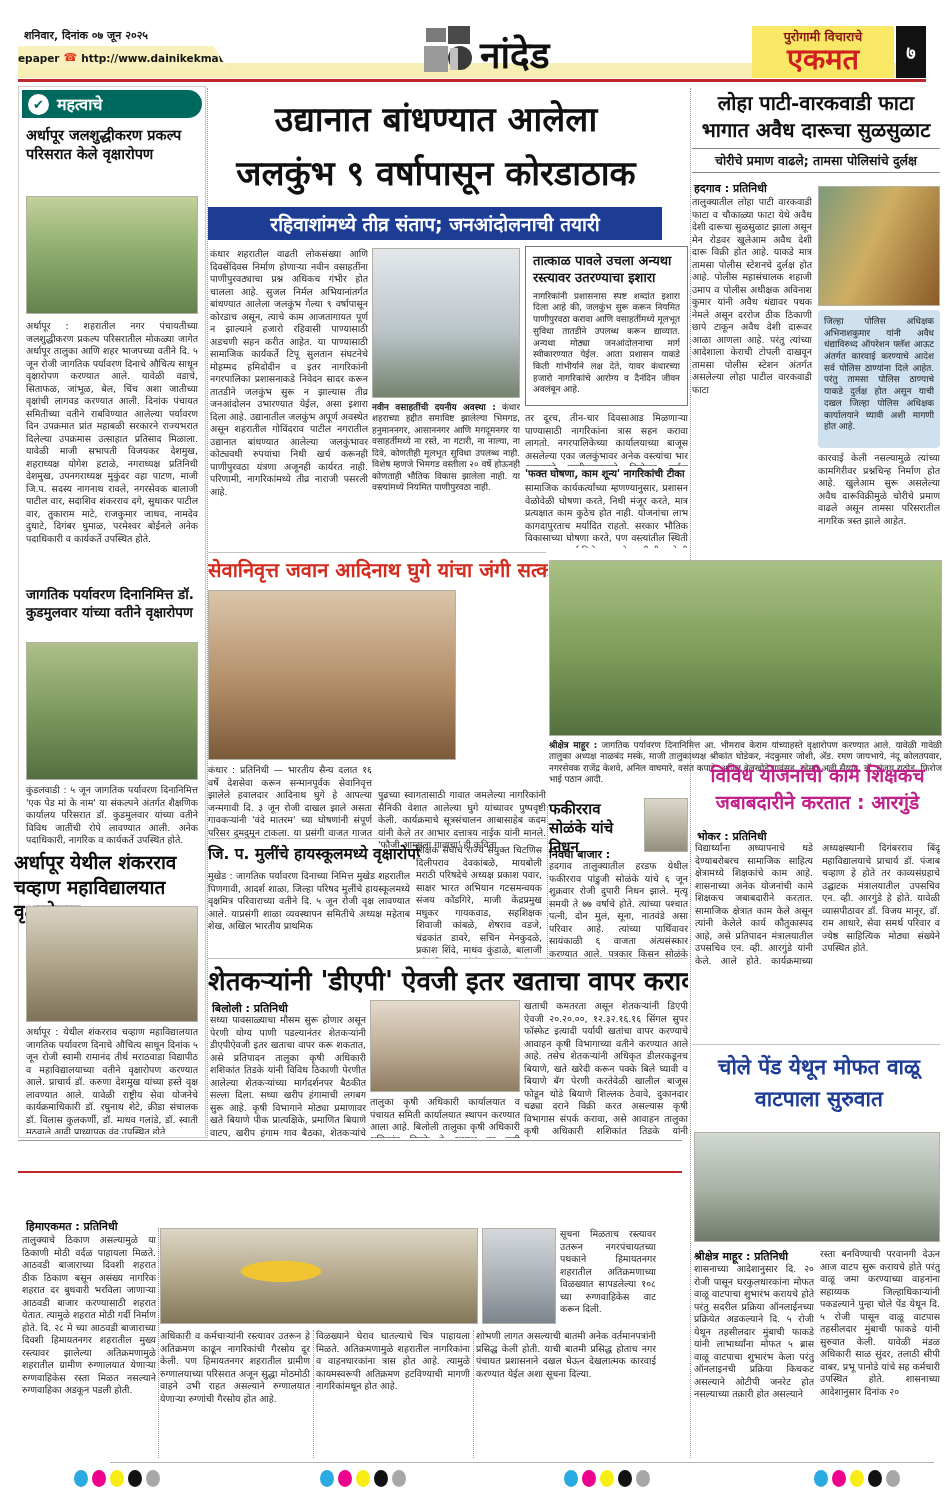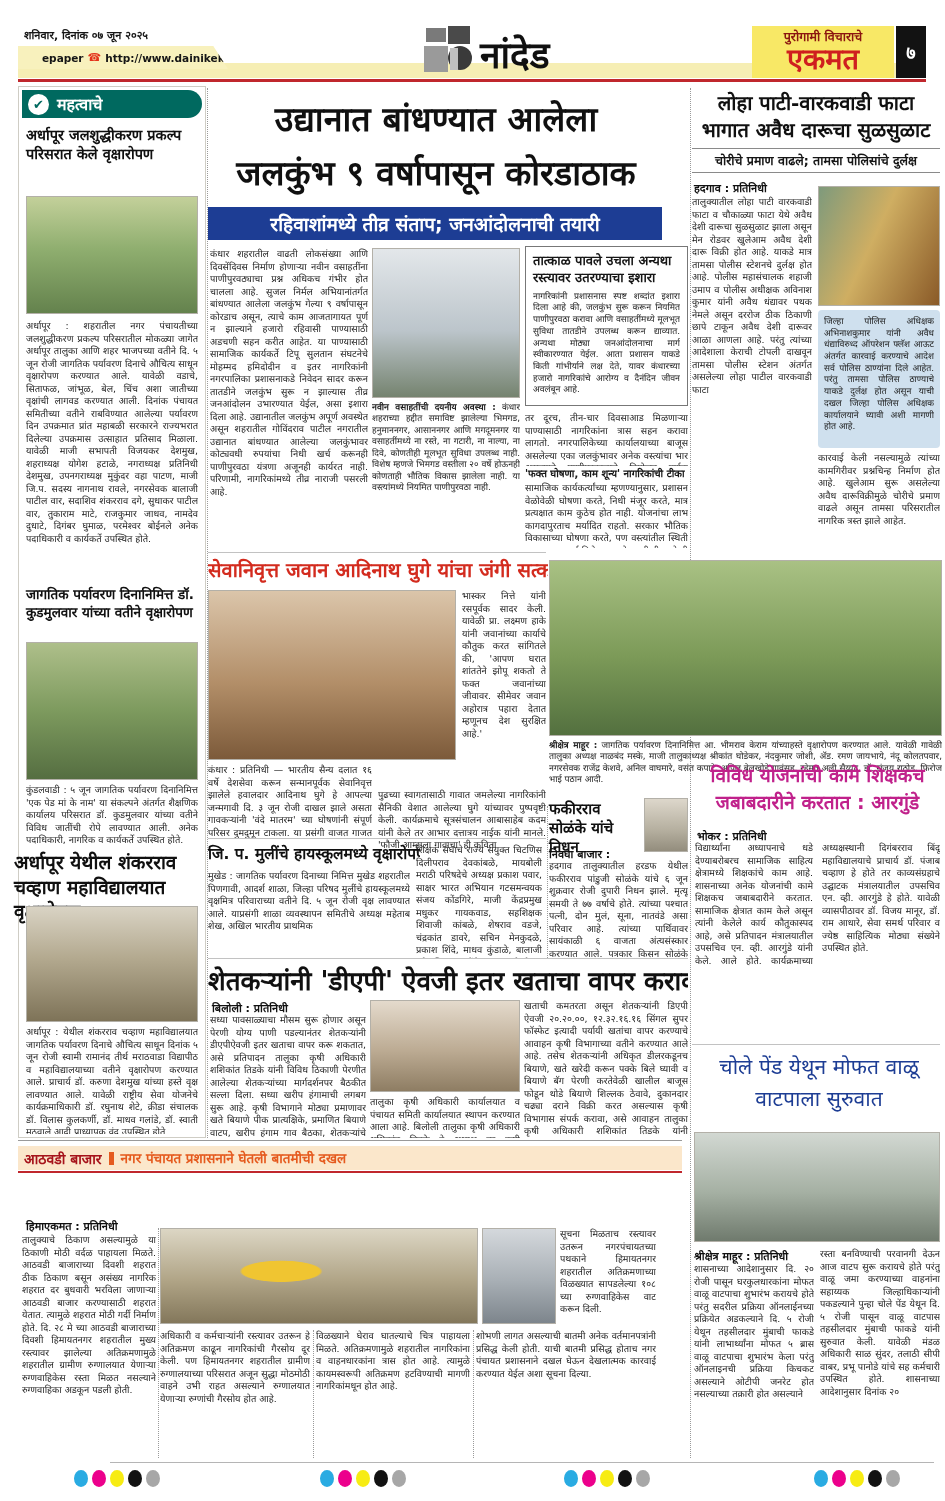--- a/index.html
+++ b/index.html
@@ -31,21 +31,21 @@
   .dot{display:inline-block;width:14px;height:17px;border-radius:50%;margin:0 2px;vertical-align:middle;}
   .d-c{background:#29abe2}.d-m{background:#ec008c}.d-y{background:#f7ec13}.d-k{background:#121212}.d-g{background:#a7a7a7}
 </style>
 </head>
 <body>
 
 <div class="page">
 
   <div class="abs" style="left:18px;top:63px;width:908px;height:15px;background:#f6eeb4;"></div>
   <div class="abs" style="left:24px;top:27px;font-size:11px;font-weight:bold;">शनिवार, दिनांक ०७ जून २०२५</div>
-  <div class="abs" style="left:18px;top:46px;width:210px;height:23px;background:#f8f1bd;clip-path:polygon(0 0,93% 0,100% 100%,0 100%);display:flex;align-items:center;padding-left:24px;box-sizing:border-box;">
+  <div class="abs" style="left:18px;top:46px;width:210px;height:23px;background:#f8f1bd;clip-path:polygon(0 0,93% 0,100% 100%,0 100%);display:flex;align-items:center;padding-left:0;box-sizing:border-box;">
     <span style="font-size:10.5px;font-weight:bold;">epaper</span>
     <span style="font-size:11px;color:#e4321b;margin:0 4px;">☎</span>
     <span style="font-size:10.5px;font-weight:bold;">http://www.dainikekmat.com</span>
   </div>
   <svg class="abs" style="left:420px;top:22px;" width="56" height="56" viewBox="0 0 56 56">
     <rect x="6" y="6" width="20" height="14" fill="#7a7a7a"></rect>
     <rect x="28" y="4" width="22" height="18" fill="#4a4a4a"></rect>
     <rect x="4" y="24" width="24" height="26" fill="#9a9a9a"></rect>
     <circle cx="40" cy="36" r="12" fill="#3a3a3a"></circle>
     <rect x="30" y="26" width="8" height="22" fill="#c0c0c0"></rect>
@@ -96,21 +96,20 @@
     <div style="font-size:13px;font-weight:900;line-height:1.3;margin-bottom:4px;">तात्काळ पावले उचला अन्यथा रस्त्यावर उतरण्याचा इशारा</div>
     <div class="bt" style="font-size:8.8px;">नागरिकांनी प्रशासनास स्पष्ट शब्दांत इशारा दिला आहे की, जलकुंभ सुरू करून नियमित पाणीपुरवठा करावा आणि वसाहतींमध्ये मूलभूत सुविधा तातडीने उपलब्ध करून द्याव्यात. अन्यथा मोठ्या जनआंदोलनाचा मार्ग स्वीकारण्यात येईल. आता प्रशासन याकडे किती गांभीर्याने लक्ष देते, यावर कंधारच्या हजारो नागरिकांचे आरोग्य व दैनंदिन जीवन अवलंबून आहे.</div>
   </div>
   <div class="abs bt" style="left:525px;top:412px;width:163px;height:54px;">तर दूरच, तीन-चार दिवसाआड मिळणाऱ्या पाण्यासाठी नागरिकांना त्रास सहन करावा लागतो. नगरपालिकेच्या कार्यालयाच्या बाजूस असलेल्या एका जलकुंभावर अनेक वस्त्यांचा भार असल्याने पाणीपुरवठ्याचे नियोजन पूर्णतः कोलमडले आहे.</div>
   <div class="abs" style="left:525px;top:466px;width:163px;font-size:10px;font-weight:900;">'फक्त घोषणा, काम शून्य' नागरिकांची टीका</div>
   <div class="abs bt" style="left:525px;top:482px;width:163px;height:66px;">सामाजिक कार्यकर्त्यांच्या म्हणण्यानुसार, प्रशासन वेळोवेळी घोषणा करते, निधी मंजूर करते, मात्र प्रत्यक्षात काम कुठेच होत नाही. योजनांचा लाभ कागदापुरताच मर्यादित राहतो. सरकार भौतिक विकासाच्या घोषणा करते, पण वस्त्यांतील स्थिती मात्र त्याच्या पूर्ण विरोधात आहे, अशी टीका केली जात आहे.</div>
 
   <div class="abs hsep" style="left:208px;top:552px;width:338px;"></div>
   <div class="abs" style="left:208px;top:556px;width:340px;font-size:20px;font-weight:900;color:#d32b1e;white-space:nowrap;overflow:hidden;">सेवानिवृत्त जवान आदिनाथ घुगे यांचा जंगी सत्कार</div>
   <div class="abs photo ph-crowd" style="left:208px;top:590px;width:248px;height:170px;"></div>
-  <div class="abs bt" style="left:462px;top:590px;width:84px;height:250px;">भास्कर नित्ते यांनी रसपूर्वक सादर केली. यावेळी प्रा. लक्ष्मण हाके यांनी जवानांच्या कार्याचे कौतुक करत सांगितले की, 'आपण घरात शांततेने झोपू शकतो ते फक्त जवानांच्या जीवावर. सीमेवर जवान अहोरात्र पहारा देतात म्हणूनच देश सुरक्षित आहे.'</div>
   <div class="abs bt" style="left:208px;top:764px;width:164px;height:74px;">कंधार : प्रतिनिधी — भारतीय सैन्य दलात १६ वर्षे देशसेवा करून सन्मानपूर्वक सेवानिवृत्त झालेले हवालदार आदिनाथ घुगे हे आपल्या जन्मगावी दि. ३ जून रोजी दाखल झाले असता गावकऱ्यांनी 'वंदे मातरम' च्या घोषणांनी संपूर्ण परिसर दुमदुमून टाकला. या प्रसंगी वाजत गाजत सन्मान रॅली काढण्यात आली.</div>
   <div class="abs bt" style="left:378px;top:789px;width:168px;height:74px;">पुढच्या स्वागतासाठी गावात जमलेल्या नागरिकांनी सैनिकी वेशात आलेल्या घुगे यांच्यावर पुष्पवृष्टी केली. कार्यक्रमाचे सूत्रसंचालन आबासाहेब कदम यांनी केले तर आभार दत्तात्रय नाईक यांनी मानले. 'फौजी आम्हाला गावाचा' ही कविता</div>
 
   <div class="abs photo ph-group" style="left:549px;top:560px;width:393px;height:176px;"></div>
   <div class="abs cap" style="left:549px;top:740px;width:393px;height:54px;">
     <span class="capb">श्रीक्षेत्र माहूर :</span>
     <span>जागतिक पर्यावरण दिनानिमित्त आ. भीमराव केराम यांच्याहस्ते वृक्षारोपण करण्यात आले. यावेळी गावेळी तालुका अध्यक्ष नाळबंद मस्के, माजी तालुकाध्यक्ष श्रीकांत घोडेकर, नंदकुमार जोशी, ॲड. रमण जायभाये, नंदू कोलतपवार, नगरसेवक राजेंद्र केशवे, अनिल वाघमारे, वसंत कपाटे, अपिल बेलखोडे गावंसह, रहेमत अली सैय्यद, डॉ. संजय राठोड, फिरोज भाई पठान आदी.</span>
   </div>
 
   <div class="abs hd" style="left:549px;top:800px;width:92px;font-size:15px;line-height:1.25;">फकीरराव सोळंके यांचे निधन</div>
@@ -141,34 +140,29 @@
   <div class="abs" style="left:818px;top:310px;width:122px;height:138px;background:#cfe0ee;border-radius:4px;padding:6px;box-sizing:border-box;overflow:hidden;">
     <div class="bt" style="font-size:8.8px;">जिल्हा पोलिस अधिक्षक अभिनाशकुमार यांनी अवैध धंद्याविरुध्द ऑपरेशन फ्लॅश आऊट अंतर्गत कारवाई करण्याचे आदेश सर्व पोलिस ठाण्यांना दिले आहेत. परंतु तामसा पोलिस ठाण्याचे याकडे दुर्लक्ष होत असून याची दखल जिल्हा पोलिस अधिक्षक कार्यालयाने घ्यावी अशी मागणी होत आहे.</div>
   </div>
   <div class="abs bt" style="left:818px;top:452px;width:122px;height:106px;">कारवाई केली नसल्यामुळे त्यांच्या कामगिरीवर प्रश्नचिन्ह निर्माण होत आहे. खुलेआम सुरू असलेल्या अवैध दारूविक्रीमुळे चोरीचे प्रमाण वाढले असून तामसा परिसरातील नागरिक त्रस्त झाले आहेत.</div>
 
   <div class="abs" style="left:695px;top:762px;width:245px;font-size:19px;font-weight:900;color:#c0218b;text-align:center;line-height:1.4;">विविध योजनांची कामे शिक्षकच जबाबदारीने करतात : आरगुंडे</div>
   <div class="abs dl" style="left:697px;top:828px;">भोकर : प्रतिनिधी</div>
   <div class="abs bt" style="left:695px;top:842px;width:245px;height:196px;column-count:2;column-gap:9px;">विद्यार्थ्यांना अध्यापनाचे धडे देण्याबरोबरच सामाजिक साहित्य क्षेत्रामध्ये शिक्षकांचे काम आहे. शासनाच्या अनेक योजनांची कामे शिक्षकच जबाबदारीने करतात. सामाजिक क्षेत्रात काम केले असून त्यांनी केलेले कार्य कौतुकास्पद आहे, असे प्रतिपादन मंत्रालयातील उपसचिव एन. व्ही. आरगुंडे यांनी केले. आले होते. कार्यक्रमाच्या अध्यक्षस्थानी दिगंबरराव बिंदू महाविद्यालयाचे प्राचार्य डॉ. पंजाब चव्हाण हे होते तर काव्यसंग्रहाचे उद्घाटक मंत्रालयातील उपसचिव एन. व्ही. आरगुंडे हे होते. यावेळी व्यासपीठावर डॉ. विजय मानूर, डॉ. राम आधारे, सेवा समर्थ परिवार व ज्येष्ठ साहित्यिक मोठ्या संख्येने उपस्थित होते.</div>
 
   <div class="abs hsep" style="left:692px;top:1044px;width:248px;"></div>
-  <div class="abs" style="left:700px;top:1052px;width:238px;font-size:21px;font-weight:400;color:#1d3d94;text-align:center;line-height:1.5;">चोले पेंड येथून मोफत वाळू वाटपाला सुरुवात</div>
+  <div class="abs" style="left:700px;top:1052px;width:238px;font-size:21px;font-weight:700;color:#1d3d94;text-align:center;line-height:1.5;">चोले पेंड येथून मोफत वाळू वाटपाला सुरुवात</div>
   <div class="abs photo ph-trucks" style="left:694px;top:1132px;width:246px;height:110px;"></div>
   <div class="abs" style="left:694px;top:1248px;width:120px;height:210px;overflow:hidden;">
     <div class="dl">श्रीक्षेत्र माहूर : प्रतिनिधी</div>
     <div class="bt">शासनाच्या आदेशानुसार दि. २० रोजी पासून घरकुलधारकांना मोफत वाळू वाटपाचा शुभारंभ करायचे होते परंतु सदरील प्रक्रिया ऑनलाईनच्या प्रक्रियेत अडकल्याने दि. ५ रोजी येथून तहसीलदार मुंबाची फाकडे यांनी लाभार्थ्यांना मोफत ५ ब्रास वाळू वाटपाचा शुभारंभ केला परंतु ऑनलाइनची प्रक्रिया किचकट असल्याने ओटीपी जनरेट होत नसल्याच्या तक्रारी होत असल्याने</div>
   </div>
   <div class="abs bt" style="left:820px;top:1248px;width:120px;height:210px;">रस्ता बनविण्याची परवानगी देऊन आज वाटप सुरू करायचे होते परंतु वाळू जमा करण्याच्या वाहनांना सहाय्यक जिल्हाधिकाऱ्यांनी पकडल्याने पुन्हा चोले पेंड येथून दि. ५ रोजी पासून वाळू वाटपास तहसीलदार मुंबाची फाकडे यांनी सुरुवात केली. यावेळी मंडळ अधिकारी साळ सुंदर, तलाठी सीपी वाबर, प्रभू पानोडे यांचे सह कर्मचारी उपस्थित होते. शासनाच्या आदेशानुसार दिनांक २०</div>
 
   <div class="abs hsep" style="left:18px;top:1140px;width:664px;border-top-color:#9a9a9a;"></div>
-  <div class="abs" style="left:18px;top:1146px;width:664px;height:24px;background:#fbe7cb;display:flex;align-items:center;padding-left:6px;box-sizing:border-box;">
-    <span style="font-size:14px;font-weight:900;color:#a6131b;">आठवडी बाजार</span>
-    <span style="display:inline-block;width:5px;height:13px;background:#e55a1e;margin:0 7px;"></span>
-    <span style="font-size:13.5px;font-weight:bold;color:#e55a1e;">नगर पंचायत प्रशासनाने घेतली बातमीची दखल</span>
-  </div>
   <div class="abs" style="left:18px;top:1171px;width:664px;height:2px;background:#c0272d;"></div>
   <div class="abs dl" style="left:26px;top:1218px;">हिमाएकमत : प्रतिनिधी</div>
 
   <div class="abs bt" style="left:22px;top:1234px;width:134px;height:224px;">तालुक्याचे ठिकाण असल्यामुळे या ठिकाणी मोठी वर्दळ पाहायला मिळते. आठवडी बाजाराच्या दिवशी शहरात ठीक ठिकाण बसून असंख्य नागरिक शहरात दर बुधवारी भरविला जाणाऱ्या आठवडी बाजार करण्यासाठी शहरात येतात. त्यामुळे शहरात मोठी गर्दी निर्माण होते. दि. २८ मे च्या आठवडी बाजाराच्या दिवशी हिमायतनगर शहरातील मुख्य रस्त्यावर झालेल्या अतिक्रमणामुळे शहरातील ग्रामीण रुग्णालयात येणाऱ्या रुग्णवाहिकेस रस्ता मिळत नसल्याने रुग्णवाहिका अडकून पडली होती.</div>
   <div class="abs photo ph-market" style="left:160px;top:1228px;width:318px;height:96px;"></div>
   <div class="abs photo ph-street2" style="left:482px;top:1228px;width:74px;height:96px;"></div>
   <div class="abs bt" style="left:560px;top:1228px;width:96px;height:100px;">सूचना मिळताच रस्त्यावर उतरून नगरपंचायतच्या पथकाने हिमायतनगर शहरातील अतिक्रमणाच्या विळख्यात सापडलेल्या १०८ च्या रुग्णवाहिकेस वाट करून दिली.</div>
   <div class="abs bt" style="left:160px;top:1330px;width:150px;height:128px;">अधिकारी व कर्मचाऱ्यांनी रस्त्यावर उतरून हे अतिक्रमण काढून नागरिकांची गैरसोय दूर केली. पण हिमायतनगर शहरातील ग्रामीण रुग्णालयाच्या परिसरात अजून सुद्धा मोठमोठी वाहने उभी राहत असल्याने रुग्णालयात येणाऱ्या रुग्णांची गैरसोय होत आहे.</div>
   <div class="abs bt" style="left:316px;top:1330px;width:154px;height:128px;">विळख्याने घेराव घातल्याचे चित्र पाहायला मिळते. अतिक्रमणामुळे शहरातील नागरिकांना व वाहनधारकांना त्रास होत आहे. त्यामुळे कायमस्वरूपी अतिक्रमण हटविण्याची मागणी नागरिकांमधून होत आहे.</div>
   <div class="abs bt" style="left:476px;top:1330px;width:180px;height:128px;">शोभणी लागत असल्याची बातमी अनेक वर्तमानपत्रांनी प्रसिद्ध केली होती. याची बातमी प्रसिद्ध होताच नगर पंचायत प्रशासनाने दखल घेऊन देखलात्मक कारवाई करण्यात येईल अशा सूचना दिल्या.</div>

